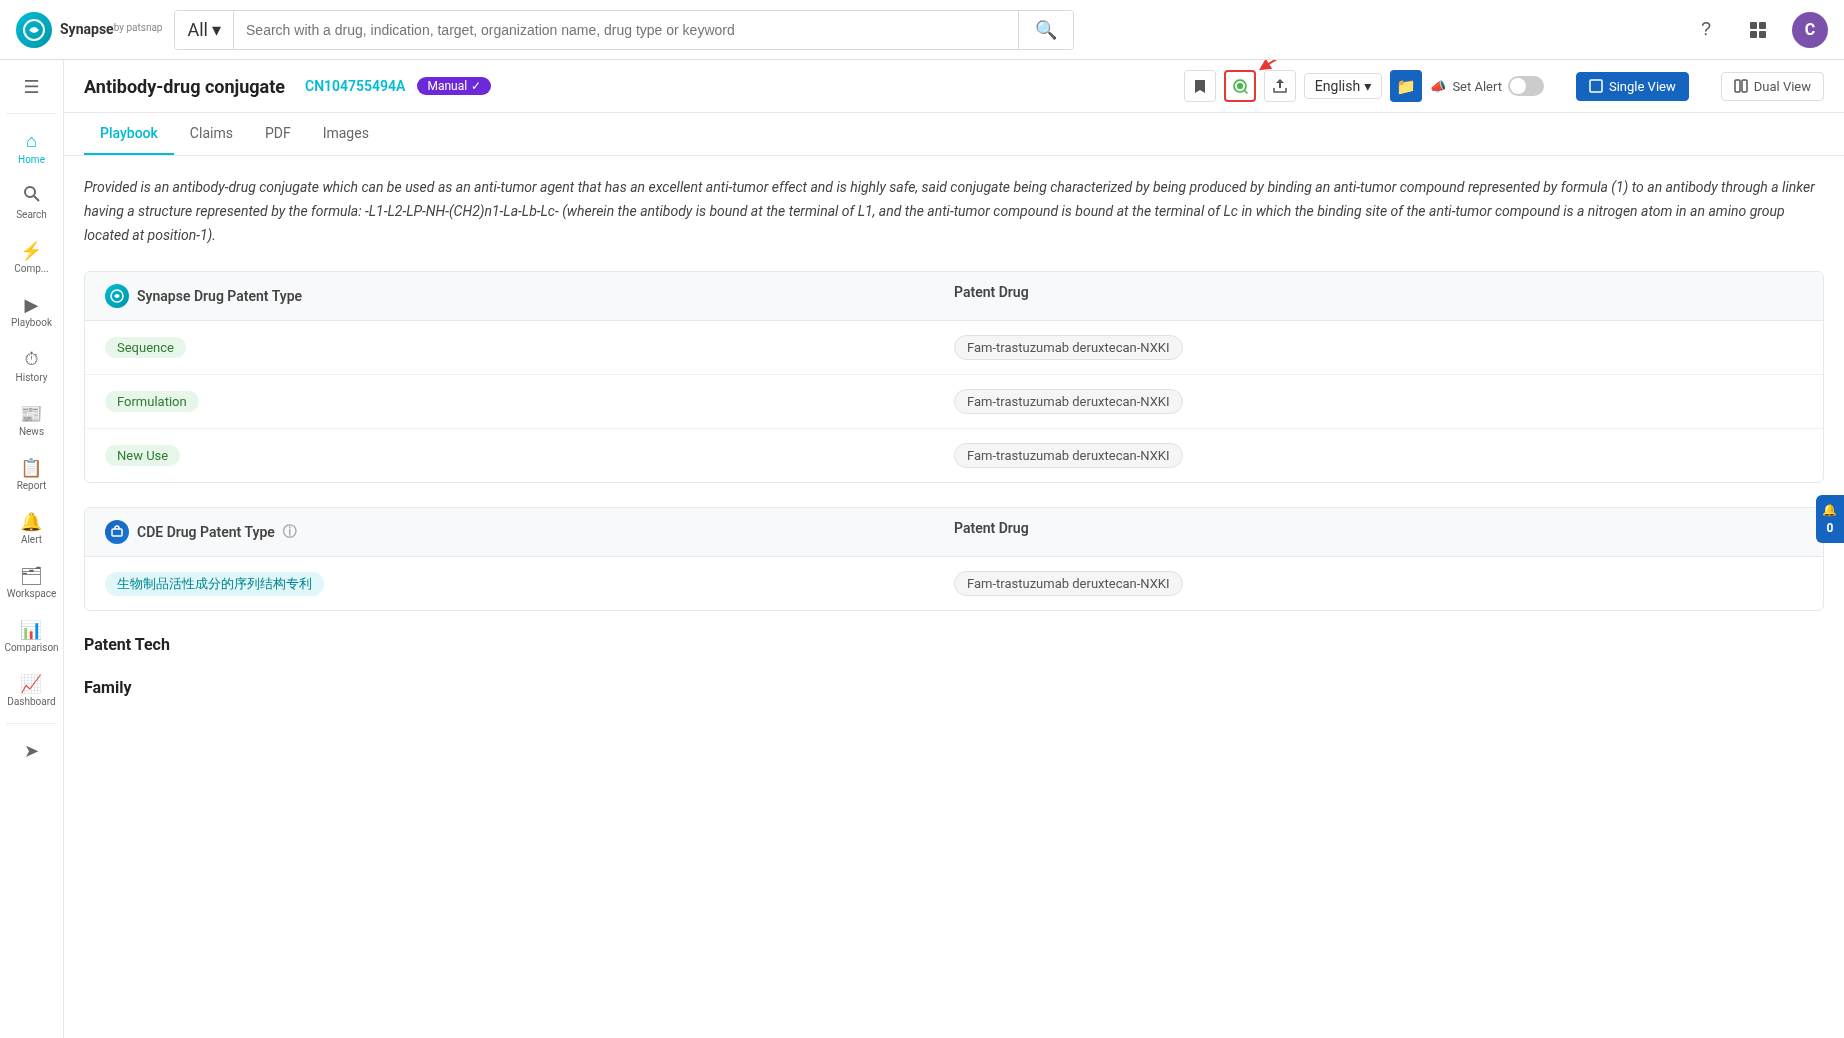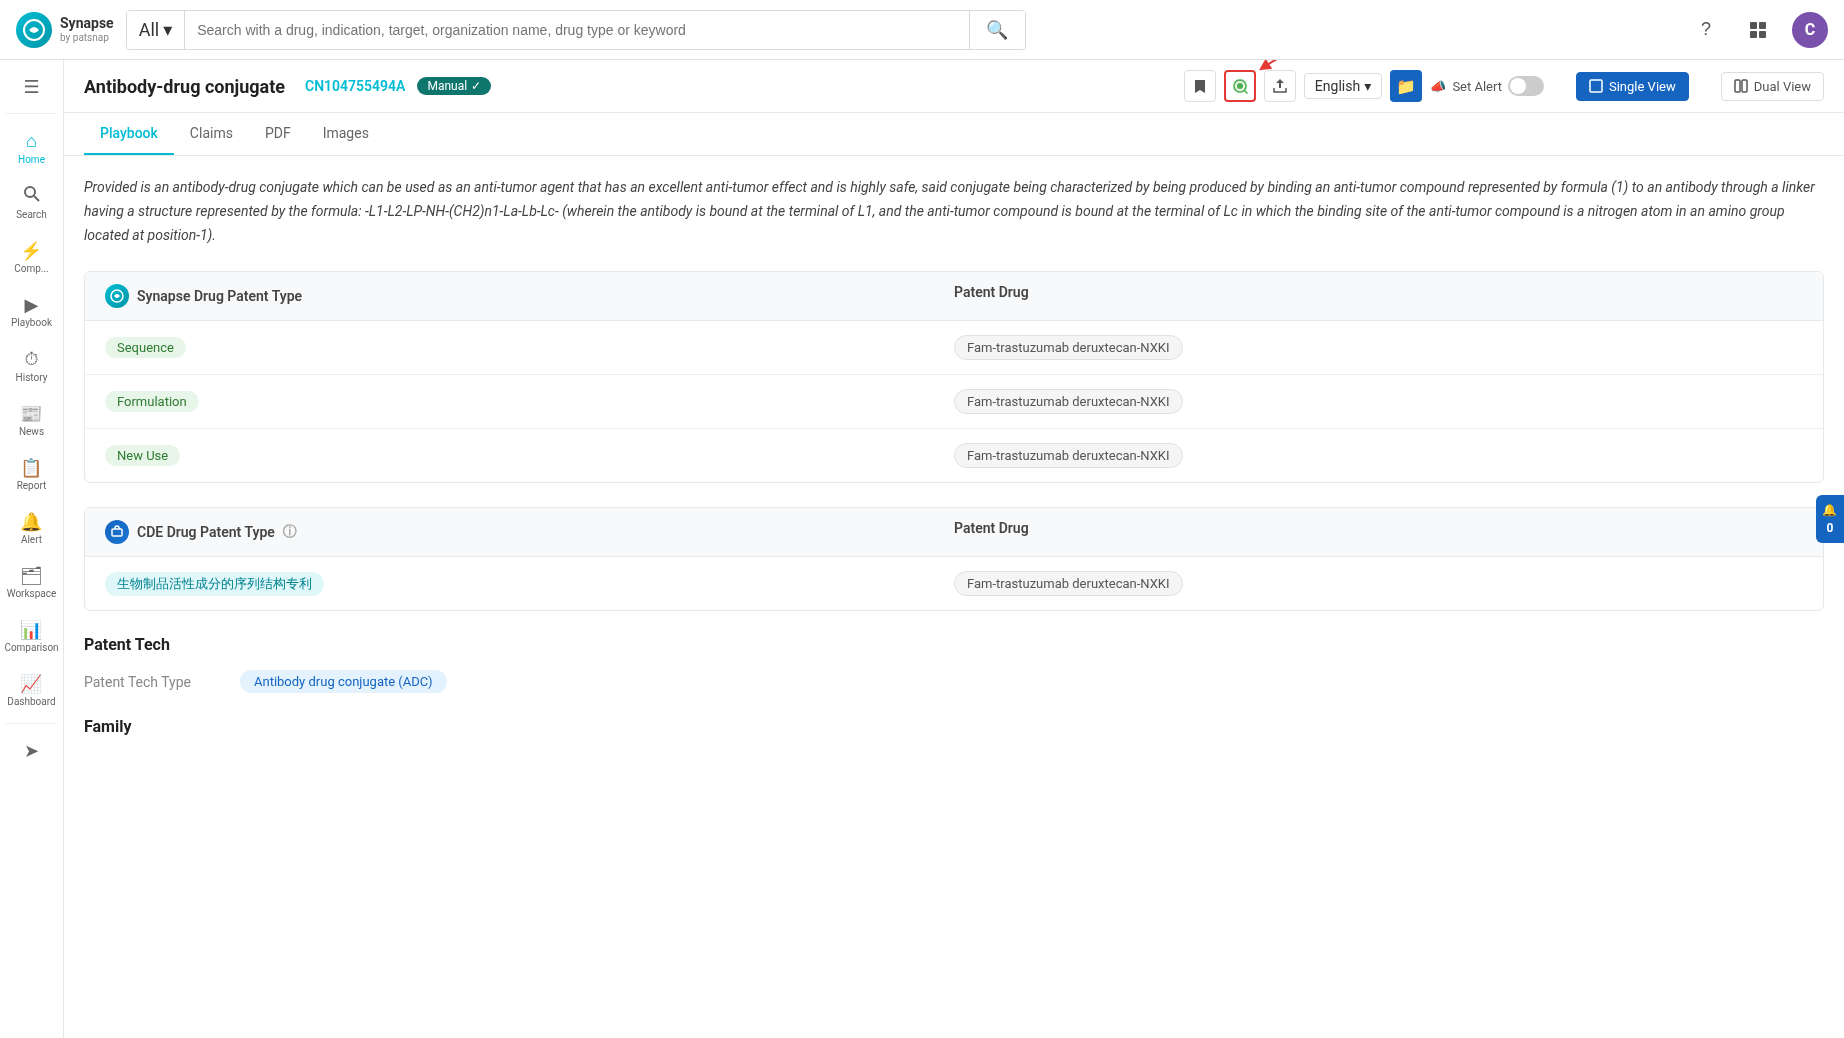--- a/index.html
+++ b/index.html
@@ -13,21 +13,21 @@
     .content-area { flex: 1; display: flex; flex-direction: column; overflow: hidden; }
     .sub-header { background: #fff; border-bottom: 1px solid #e8e8e8; padding: 10px 20px; display: flex; align-items: center; justify-content: space-between; flex-shrink: 0; }
     .sub-header-left { display: flex; align-items: center; gap: 12px; }
     .sub-header-right { display: flex; align-items: center; gap: 8px; }
     .tabs-bar { background: #fff; border-bottom: 1px solid #e8e8e8; display: flex; padding: 0 20px; flex-shrink: 0; }
     .main-content { flex: 1; overflow-y: auto; padding: 20px; background: #fff; }
 
     
     .logo { display: flex; align-items: center; gap: 8px; text-decoration: none; }
     .logo-circle { width: 36px; height: 36px; background: linear-gradient(135deg, #00bcd4, #0097a7); border-radius: 50%; display: flex; align-items: center; justify-content: center; color: white; font-weight: bold; font-size: 14px; }
-    .logo-text { display: flex; flex-direction: column; line-height: 1.1; }
+    .logo-text { display: flex; flex-direction: row; line-height: 1.1; }
     .logo-text .brand { font-weight: 700; font-size: 14px; color: #333; }
     .logo-text .sub { font-size: 10px; color: #888; }
 
     
     .search-container { display: flex; align-items: center; flex: 1; border: 1px solid #d9d9d9; border-radius: 4px; overflow: hidden; max-width: 900px; }
     .search-filter { display: flex; align-items: center; gap: 4px; padding: 0 12px; border-right: 1px solid #d9d9d9; height: 38px; background: #fff; cursor: pointer; white-space: nowrap; }
     .search-filter span { font-size: 18px; color: #333; }
     .search-input-wrap { flex: 1; display: flex; align-items: center; background: #fff; }
     .search-input-wrap input { border: none; outline: none; padding: 0 12px; font-size: 14px; color: #999; width: 100%; height: 38px; }
     .search-btn { padding: 0 16px; height: 38px; background: #fff; border: none; cursor: pointer; border-left: 1px solid #d9d9d9; display: flex; align-items: center; }
@@ -39,21 +39,21 @@
 
     
     .sidebar-item { display: flex; flex-direction: column; align-items: center; gap: 2px; padding: 8px 0; width: 100%; cursor: pointer; color: #666; font-size: 10px; }
     .sidebar-item.active { color: #00bcd4; }
     .sidebar-icon { font-size: 18px; }
     .sidebar-divider { width: 80%; height: 1px; background: #eee; margin: 4px auto; }
 
     
     .page-title { font-size: 18px; font-weight: 700; color: #222; }
     .patent-id { color: #00bcd4; font-size: 14px; font-weight: 600; margin-left: 8px; }
-    .manual-badge { background: #0f766e; color: white; border-radius: 12px; padding: 2px 10px; font-size: 12px; display: flex; align-items: center; gap: 4px; }
+    .manual-badge { background: #6d28d9; color: white; border-radius: 12px; padding: 2px 10px; font-size: 12px; display: flex; align-items: center; gap: 4px; }
 
     
     .icon-toolbar-btn { width: 32px; height: 32px; border-radius: 4px; display: flex; align-items: center; justify-content: center; cursor: pointer; font-size: 16px; color: #555; border: 1px solid #ddd; background: #fff; }
     .lang-selector { display: flex; align-items: center; gap: 4px; padding: 4px 10px; border: 1px solid #ddd; border-radius: 4px; cursor: pointer; font-size: 14px; }
     .folder-btn { width: 32px; height: 32px; background: #1565c0; color: white; border-radius: 4px; display: flex; align-items: center; justify-content: center; cursor: pointer; font-size: 16px; }
     .set-alert-wrap { display: flex; align-items: center; gap: 6px; font-size: 13px; color: #555; }
     .toggle { width: 36px; height: 20px; background: #ccc; border-radius: 10px; cursor: pointer; position: relative; }
     .toggle-knob { width: 16px; height: 16px; background: white; border-radius: 50%; position: absolute; top: 2px; left: 2px; }
     .view-btn { display: flex; align-items: center; gap: 6px; padding: 6px 12px; border: 1px solid #ddd; border-radius: 4px; cursor: pointer; font-size: 13px; color: #555; background: #fff; margin-left: 24px; }
     .view-btn.active { background: #1565c0; color: white; border-color: #1565c0; }
@@ -329,24 +329,20 @@
             <span>Patent Drug</span>
           </div>
           <div class="section-row">
             <div><span class="tag-cyan">生物制品活性成分的序列结构专利</span></div>
             <div><span class="drug-chip">Fam-trastuzumab deruxtecan-NXKI</span></div>
           </div>
         </div>
 
         <div style="margin-bottom: 24px;">
           <div class="section-title">Patent Tech</div>
-          <div class="label-value-row">
-            <span class="field-label">Patent Tech Type</span>
-            <span class="adc-tag">Antibody drug conjugate (ADC)</span>
-          </div>
         </div>
 
         <div>
           <div class="section-title">Family</div>
         </div>
       </div>
     </div>
   </div>
 
   <div style="position:fixed; right:0; top:50%; transform:translateY(-50%); background:#1565c0; color:white; width:28px; border-radius:6px 0 0 6px; padding:8px 4px; display:flex; flex-direction:column; align-items:center; gap:4px; font-size:12px; cursor:pointer; z-index:100;">

